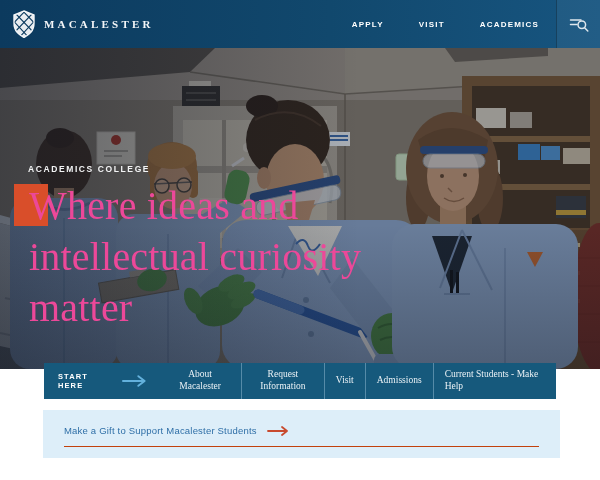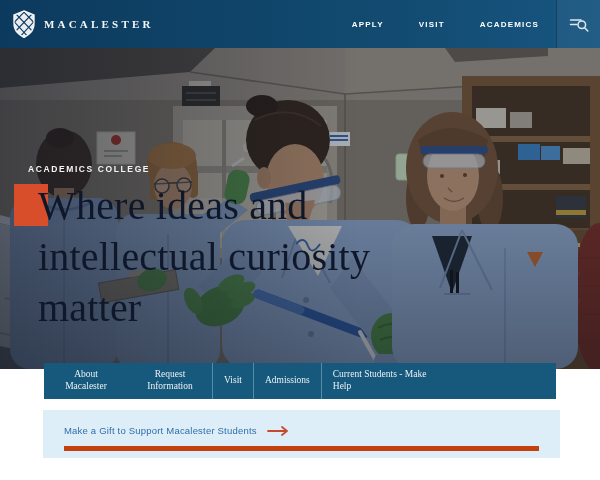--- a/index.html
+++ b/index.html
@@ -33,22 +33,22 @@
 
   
   .hero { position:absolute; left:0; top:48px; width:600px; height:321px; z-index:10; }
   .hero-photo { position:absolute; left:0; top:0; }
   .eyebrow {
     position:absolute; left:28px; top:116px; color:#f3f4f5; font-size:8.5px;
     font-weight:bold; letter-spacing:1.6px; z-index:4;
   }
   .accent-square { position:absolute; left:14px; top:136px; width:34px; height:42px; background:#d94e2a; z-index:2; }
   .hero-heading {
-    position:absolute; left:38px; top:132px; z-index:3;
-    font-family:"Liberation Serif", serif; font-weight:400; color:#0f172a;
+    position:absolute; left:29px; top:132px; z-index:3;
+    font-family:"Liberation Serif", serif; font-weight:400; color:#ec4899;
     font-size:40px; line-height:51px; letter-spacing:0.2px;
   }
   .hero-heading span { display:block; }
 
   
   .quicknav {
     position:absolute; left:44px; top:363px; width:512px; height:36px;
     background:#16597c; display:flex; align-items:stretch; z-index:40;
   }
   .qn-start {
@@ -64,21 +64,21 @@
   .qn-item span { display:block; }
   .qn-w62 span { max-width:62px;text-align:center; }
   .qn-w100 span { max-width:104px; }
 
   
   .banner {
     position:absolute; left:43px; top:410px; width:517px; height:48px;
     background:#ddeef9; z-index:20;
   }
   .banner-inner {
-    margin:0 21px; padding:15px 0 10px; border-bottom:5px solid #c2410c;
+    margin:0 21px; padding:15px 0 10px; border-bottom:1px solid #c2410c;
     display:flex; align-items:center; gap:10px;
   }
   .banner-link {
     color:#2f6fa7; font-size:9.5px; font-weight:500; text-decoration:none; cursor:pointer;
     letter-spacing:0.2px;
   }
 </style>
 </head>
 <body>
 
@@ -298,20 +298,27 @@
   <div class="eyebrow">ACADEMICS COLLEGE</div>
   <div class="accent-square"></div>
   <h1 class="hero-heading">
     <span>Where ideas and</span>
     <span>intellectual curiosity</span>
     <span>matter</span>
   </h1>
 </section>
 
 <nav class="quicknav">
+  <div class="qn-start">
+    <span>START HERE</span>
+    <svg width="26" height="12" viewBox="0 0 26 12" fill="none" stroke="#63b1dc" stroke-width="2" stroke-linecap="round" stroke-linejoin="round">
+      <line x1="1" y1="6" x2="22" y2="6"></line>
+      <polyline points="17,1 23.5,6 17,11"></polyline>
+    </svg>
+  </div>
   <a class="qn-item qn-w62">
       <span>About Macalester</span>
     </a>
   <a class="qn-item qn-w62">
       <span>Request Information</span>
     </a>
   <a class="qn-item">
       <span>Visit</span>
     </a>
   <a class="qn-item">

